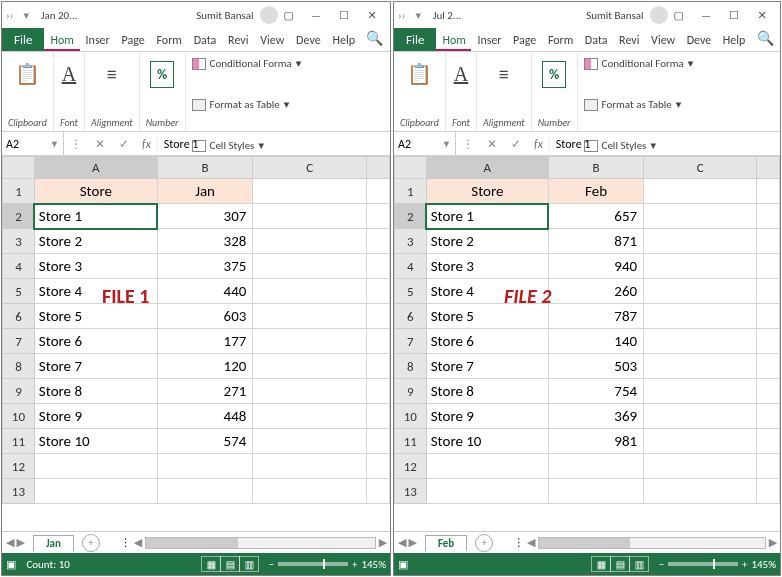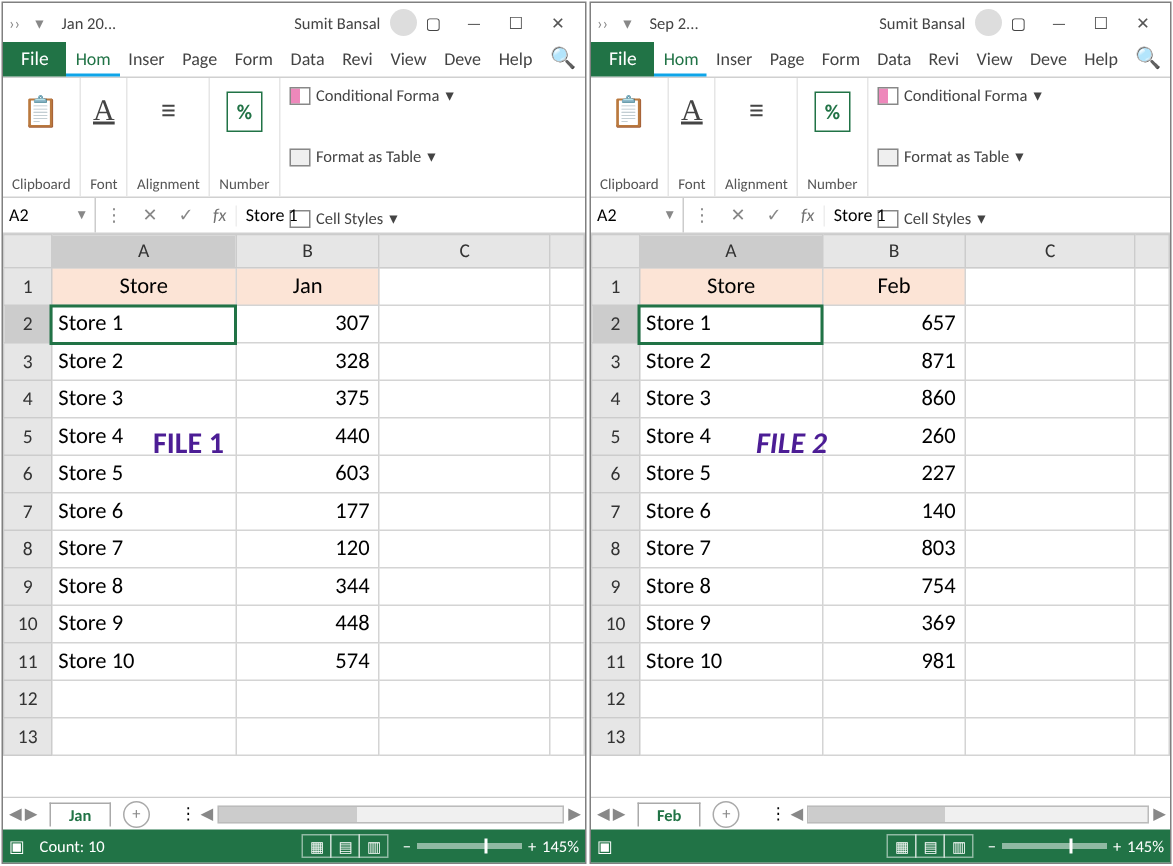--- a/index.html
+++ b/index.html
@@ -15,28 +15,28 @@
   .titlebar .user { margin-left:auto; display:flex; align-items:center; gap:6px; color:#444;justify-content:flex-end;}
   .avatar { width:18px; height:18px; border-radius:50%; background:#ddd; display:inline-block; }
   .winctrl { display:flex; gap:0; margin-left:8px;}
   .winctrl span { width:28px; height:20px; display:flex; align-items:center; justify-content:center; color:#555; font-size:11px;}
   .winctrl span:last-child { color:#555; }
 
   
   .tabs { height:24px; display:flex; align-items:flex-end; font-size:12px; border-bottom:1px solid #d0d0d0; }
   .tab-file { background:#217346; color:#fff; padding:4px 12px; font-size:13px;margin-top:21px; }
   .tab { padding:4px 6px; color:#444; font-size:12px; white-space:nowrap; overflow:hidden;}
-  .tab.active { color:#217346; border-bottom:2px solid #0ea5e9; padding-bottom:2px;}
+  .tab.active { color:#217346; border-bottom:2px solid #be185d; padding-bottom:2px;}
   .tab.tell { font-size:14px;}
 
   
   .ribbon { height:80px; border-bottom:1px solid #d0d0d0; display:flex; font-size:11px; color:#444;}
   .group { border-right:1px solid #e6e6e6; display:flex; flex-direction:column; align-items:center; justify-content:space-between; padding:4px 6px 2px;}
   .group .gicon { font-size:20px; color:#444; display:flex; align-items:center; justify-content:center; height:36px;}
-  .group .glabel { font-size:10px; color:#555; white-space:nowrap;}
+  .group .glabel { font-size:10px; color:#555; white-space:nowrap;font-style:italic;}
   .group.styles { flex:1; align-items:flex-start; border-right:none;gap:26px;}
   .styles-row { display:flex; align-items:center; gap:4px; font-size:11px; padding:1px 0; white-space:nowrap;}
   .styles-row .sicon { width:14px; height:12px; display:inline-block;}
   .s1 { border:1px solid #888; background:linear-gradient(to right,#e8b 50%,#fff 50%);}
   .s2 { border:1px solid #888; background:#efefef;}
   .s3 { border:1px solid #888; background:#fff;}
   .styles .glabel { align-self:center; margin-top:auto;}
   
   .percent-box { border:1px solid #217346; color:#217346; padding:4px 6px; font-size:14px; font-weight:bold;}
 
@@ -56,21 +56,21 @@
   td.rowh { width:28px;}
   td.cell { border:1px solid #d4d4d4; height:25px; padding:0 4px; vertical-align:middle;}
   td.cell.hdr { background:#fce4d6; font-weight:normal; text-align:center;}
   td.cell.txt { text-align:left;}
   td.cell.num { text-align:right; padding-right:6px;}
   .selrow td.rowh { background:#ccc;}
   th.colh.selcol { background:#ccc;}
   td.selcell { outline:2px solid #217346; outline-offset:-1px;}
   .colA { width:108px;} .colB { width:84px;} .colC { width:100px;} .colD { width:20px;}
 
-  .overlay-label { position:absolute; color:#4c1d95; font-weight:bold; font-size:20px; pointer-events:none;}
+  .overlay-label { position:absolute; color:#b91c1c; font-weight:bold; font-size:20px; pointer-events:none;}
 
   
   .sheettabs { height:22px; border-top:1px solid #ccc; display:flex; align-items:center; font-size:11px; background:#fff;}
   .sheettabs .nav { display:flex; gap:2px; padding:0 4px; color:#888;}
   .sheettabs .stab { background:#fff; border:1px solid #aaa; border-bottom:none; padding:1px 12px; margin-left:4px; font-weight:bold; color:#217346;}
   .sheettabs .plus { width:18px;height:18px;border:1px solid #aaa;border-radius:50%;display:flex;align-items:center;justify-content:center;margin-left:8px;color:#888;}
   .sheettabs .hscroll { flex:1; margin-left:20px; display:flex; align-items:center;}
   .sheettabs .hscroll .track { flex:1; height:12px; border:1px solid #bbb; background:#f0f0f0; position:relative;}
   .sheettabs .hscroll .thumb { position:absolute; left:0; top:0; bottom:0; width:40%; background:#ccc;}
   .sheettabs .hscroll .arr { width:14px; text-align:center; color:#888;}
@@ -233,21 +233,21 @@
       <tr>
             <td class="rowh">8</td>
             <td class="cell txt">Store 7</td>
             <td class="cell num">120</td>
             <td class="cell"></td>
             <td class="cell"></td>
           </tr>
       <tr>
             <td class="rowh">9</td>
             <td class="cell txt">Store 8</td>
-            <td class="cell num">344</td>
+            <td class="cell num">271</td>
             <td class="cell"></td>
             <td class="cell"></td>
           </tr>
       <tr>
             <td class="rowh">10</td>
             <td class="cell txt">Store 9</td>
             <td class="cell num">448</td>
             <td class="cell"></td>
             <td class="cell"></td>
           </tr>
@@ -311,21 +311,21 @@
     </div>
   </div>
 </div>
 
 <div class="window w2">
   <div class="titlebar">
     <div class="qat">
       <span>››</span>
       <span>▾</span>
     </div>
-    <span class="fname">Sep 2...</span>
+    <span class="fname">Jul 2...</span>
     <div class="user">
       <span>Sumit Bansal</span>
       <span class="avatar"></span>
       <span>▢</span>
     </div>
     <div class="winctrl">
       <span>—</span>
       <span>☐</span>
       <span>✕</span>
     </div>
@@ -423,49 +423,49 @@
       <tr>
             <td class="rowh">3</td>
             <td class="cell txt">Store 2</td>
             <td class="cell num">871</td>
             <td class="cell"></td>
             <td class="cell"></td>
           </tr>
       <tr>
             <td class="rowh">4</td>
             <td class="cell txt">Store 3</td>
-            <td class="cell num">860</td>
+            <td class="cell num">940</td>
             <td class="cell"></td>
             <td class="cell"></td>
           </tr>
       <tr>
             <td class="rowh">5</td>
             <td class="cell txt">Store 4</td>
             <td class="cell num">260</td>
             <td class="cell"></td>
             <td class="cell"></td>
           </tr>
       <tr>
             <td class="rowh">6</td>
             <td class="cell txt">Store 5</td>
-            <td class="cell num">227</td>
+            <td class="cell num">787</td>
             <td class="cell"></td>
             <td class="cell"></td>
           </tr>
       <tr>
             <td class="rowh">7</td>
             <td class="cell txt">Store 6</td>
             <td class="cell num">140</td>
             <td class="cell"></td>
             <td class="cell"></td>
           </tr>
       <tr>
             <td class="rowh">8</td>
             <td class="cell txt">Store 7</td>
-            <td class="cell num">803</td>
+            <td class="cell num">503</td>
             <td class="cell"></td>
             <td class="cell"></td>
           </tr>
       <tr>
             <td class="rowh">9</td>
             <td class="cell txt">Store 8</td>
             <td class="cell num">754</td>
             <td class="cell"></td>
             <td class="cell"></td>
           </tr>

